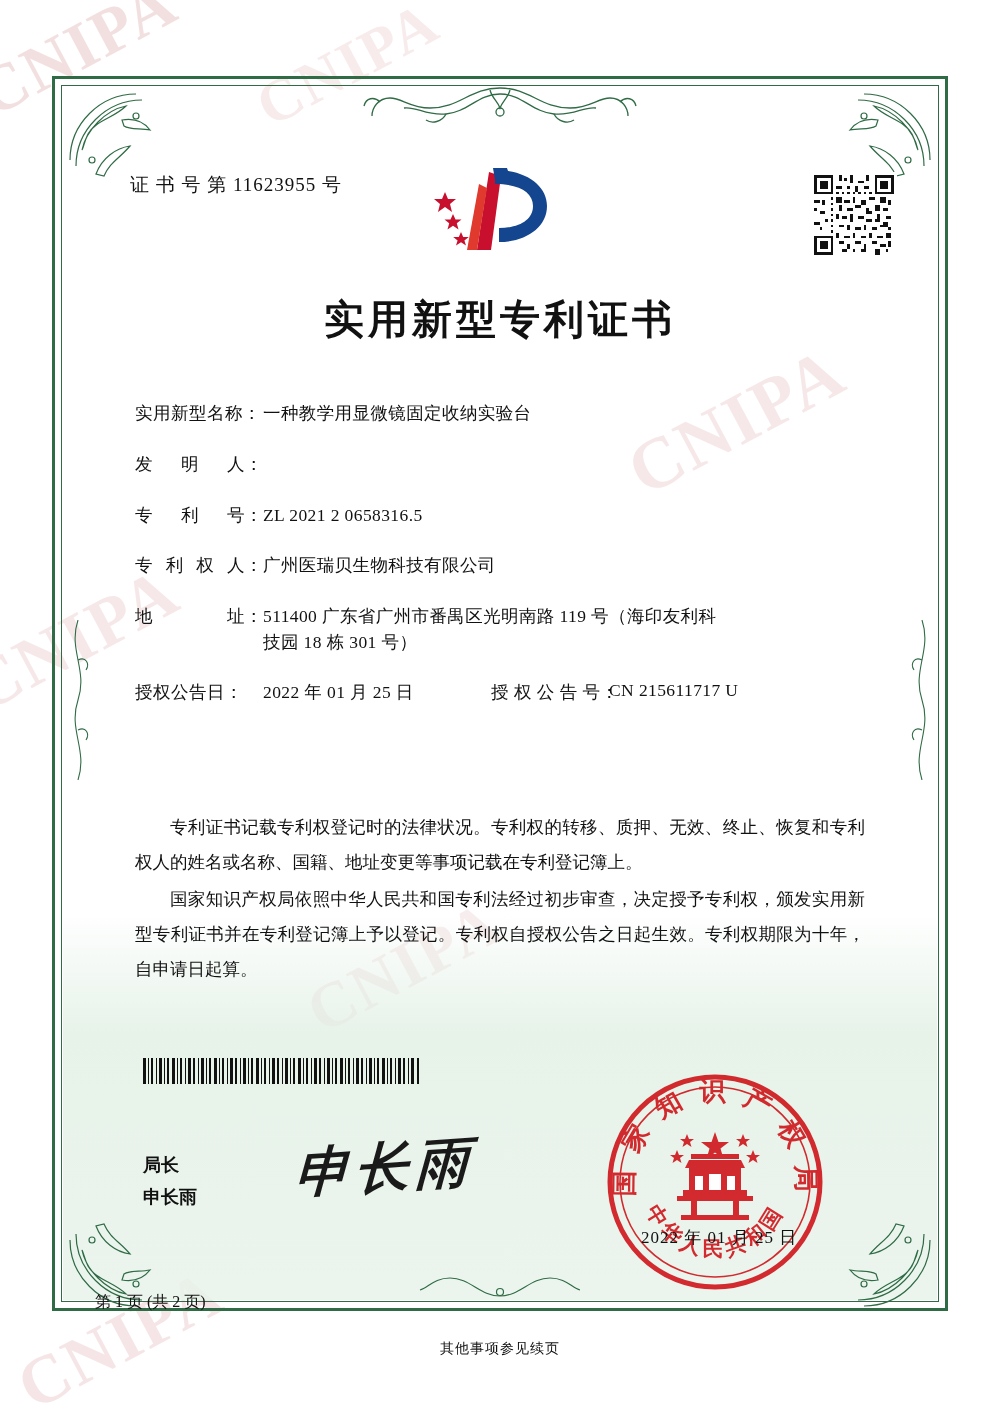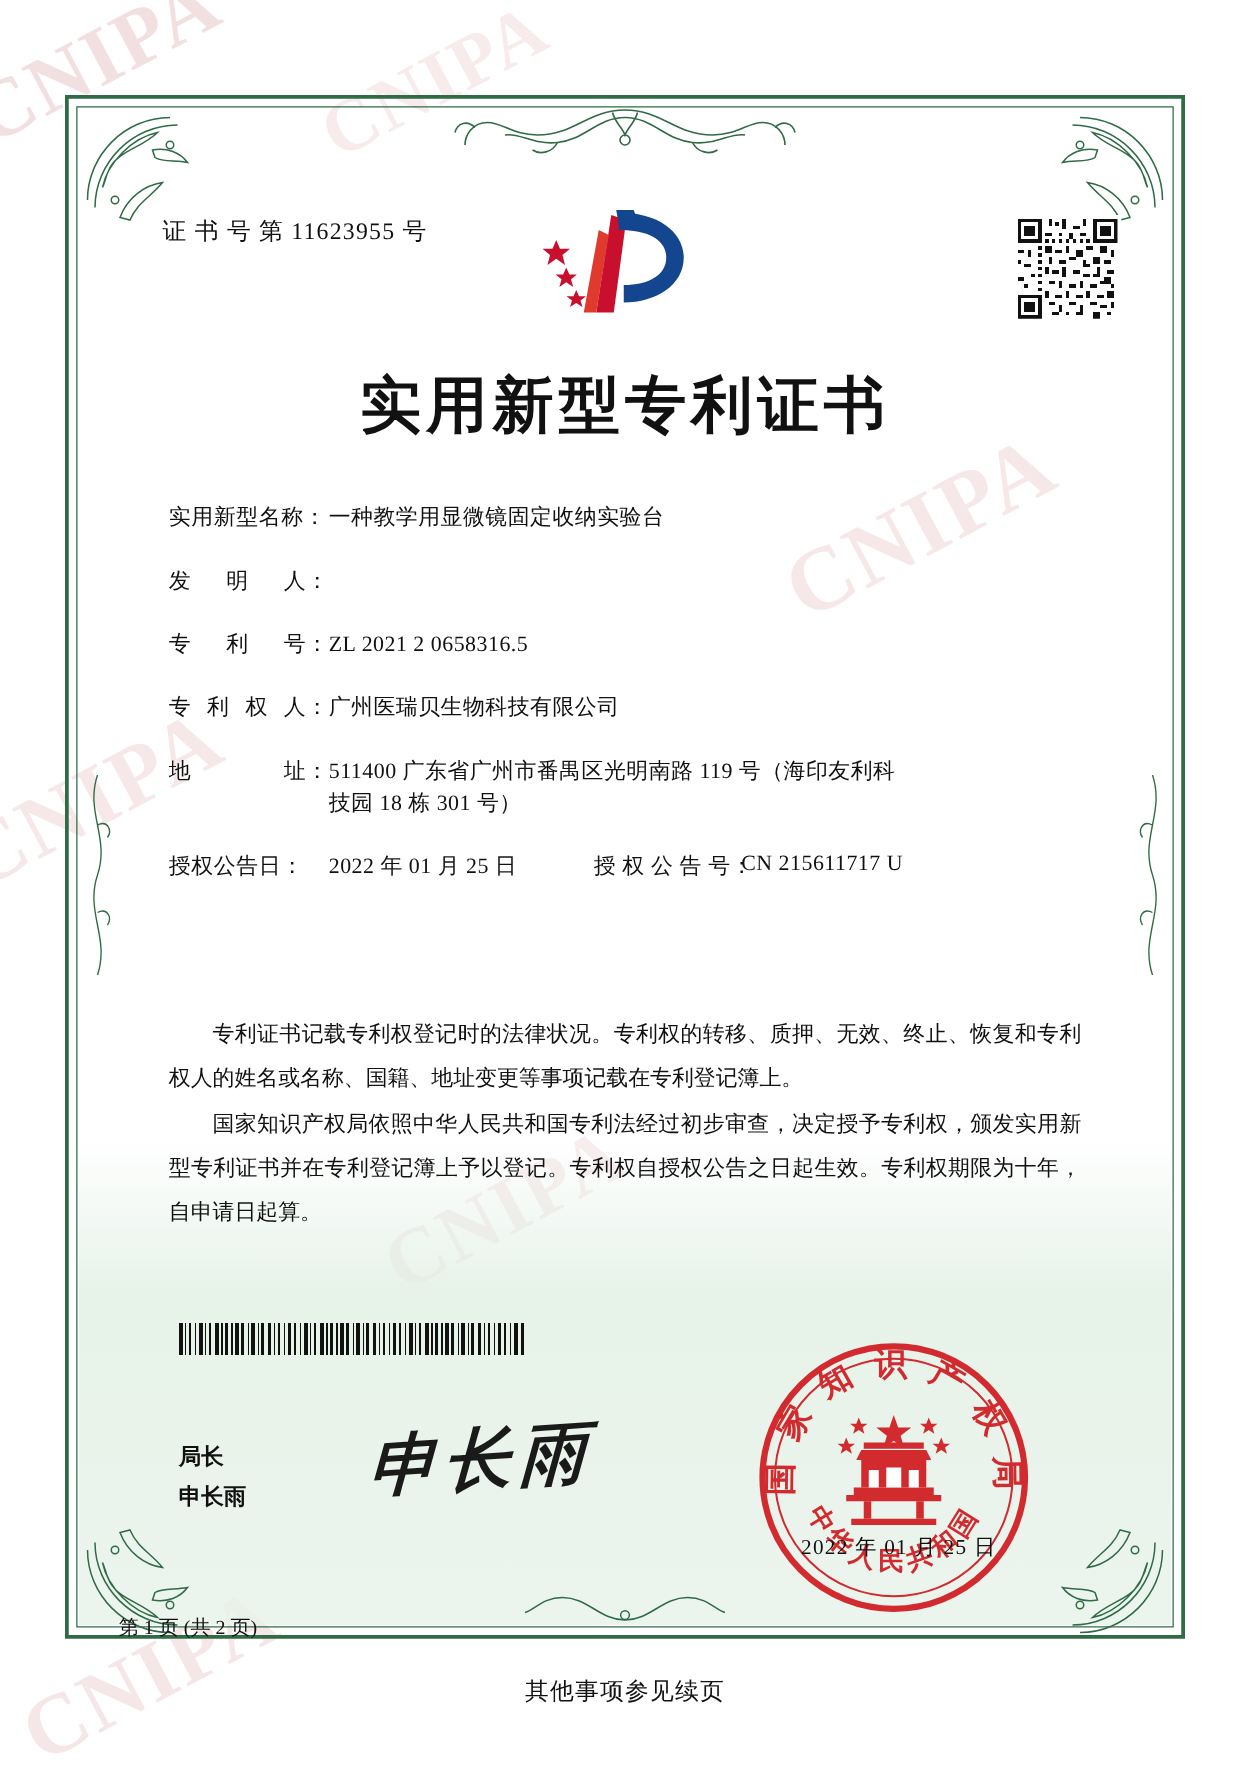--- a/index.html
+++ b/index.html
@@ -98,21 +98,21 @@
     width: 86px; height: 86px;
     background: #fff;
     padding: 3px;
   }
 
   .title {
     position: absolute;
     left: 0; right: 0;
     top: 182px;
     text-align: center;
-    font-size: 49px;
+    font-size: 40px;
     font-weight: bold;
     letter-spacing: 4px;
     color: #111;
     font-family: "Liberation Serif", "DejaVu Serif", serif;
   }
 
   .fields {
     position: absolute;
     left: 40px; top: 290px;
     width: 730px;
@@ -133,21 +133,21 @@
   }
   .field-label.spread {
     display: flex;
     justify-content: space-between;
     padding-right: 0px;
   }
   .field-label.spread > span { display: inline-block; }
   .field-value { flex: 1 1 auto; letter-spacing: 0.4px; }
   .field-value.wrap { max-width: 470px; }
 
-  .row-two { display: flex; align-items: flex-start; margin-bottom: 18px; }
+  .row-two { display: flex; align-items: flex-start; margin-bottom: 18px; gap: 16px; }
   .row-two .left { display: flex; width: 340px; }
   .row-two .right { display: flex; }
   .row-two .right .field-label { width: 118px; flex: 0 0 118px; }
 
   .paragraphs {
     position: absolute;
     left: 40px; top: 700px;
     width: 730px;
     font-size: 17.5px;
     line-height: 2.0;
@@ -208,21 +208,21 @@
     top: 1182px;
     font-size: 16px;
     color: #111;
   }
 
   .footer-note {
     position: absolute;
     left: 0; right: 0;
     top: 1340px;
     text-align: center;
-    font-size: 19px;
+    font-size: 14px;
     color: #111;
     letter-spacing: 1px;
     z-index: 3;
     font-family: Liberation Mono, monospace;
   }
 </style>
 </head>
 <body>
 
 <div class="watermark-layer">

